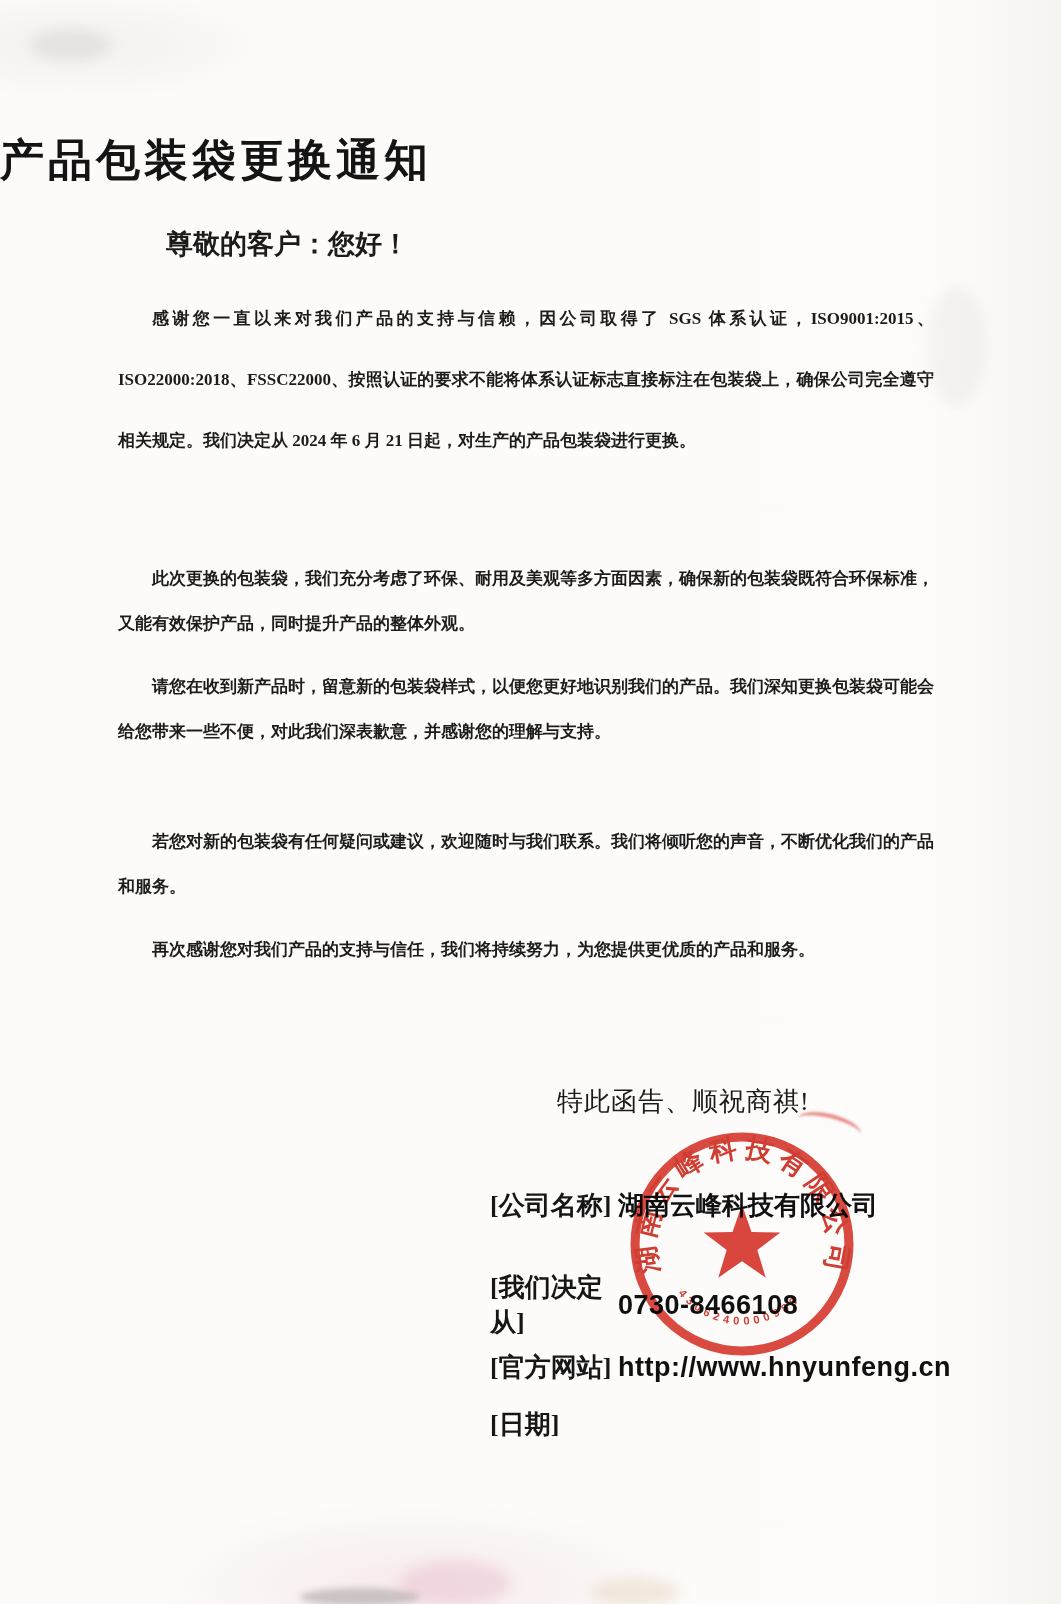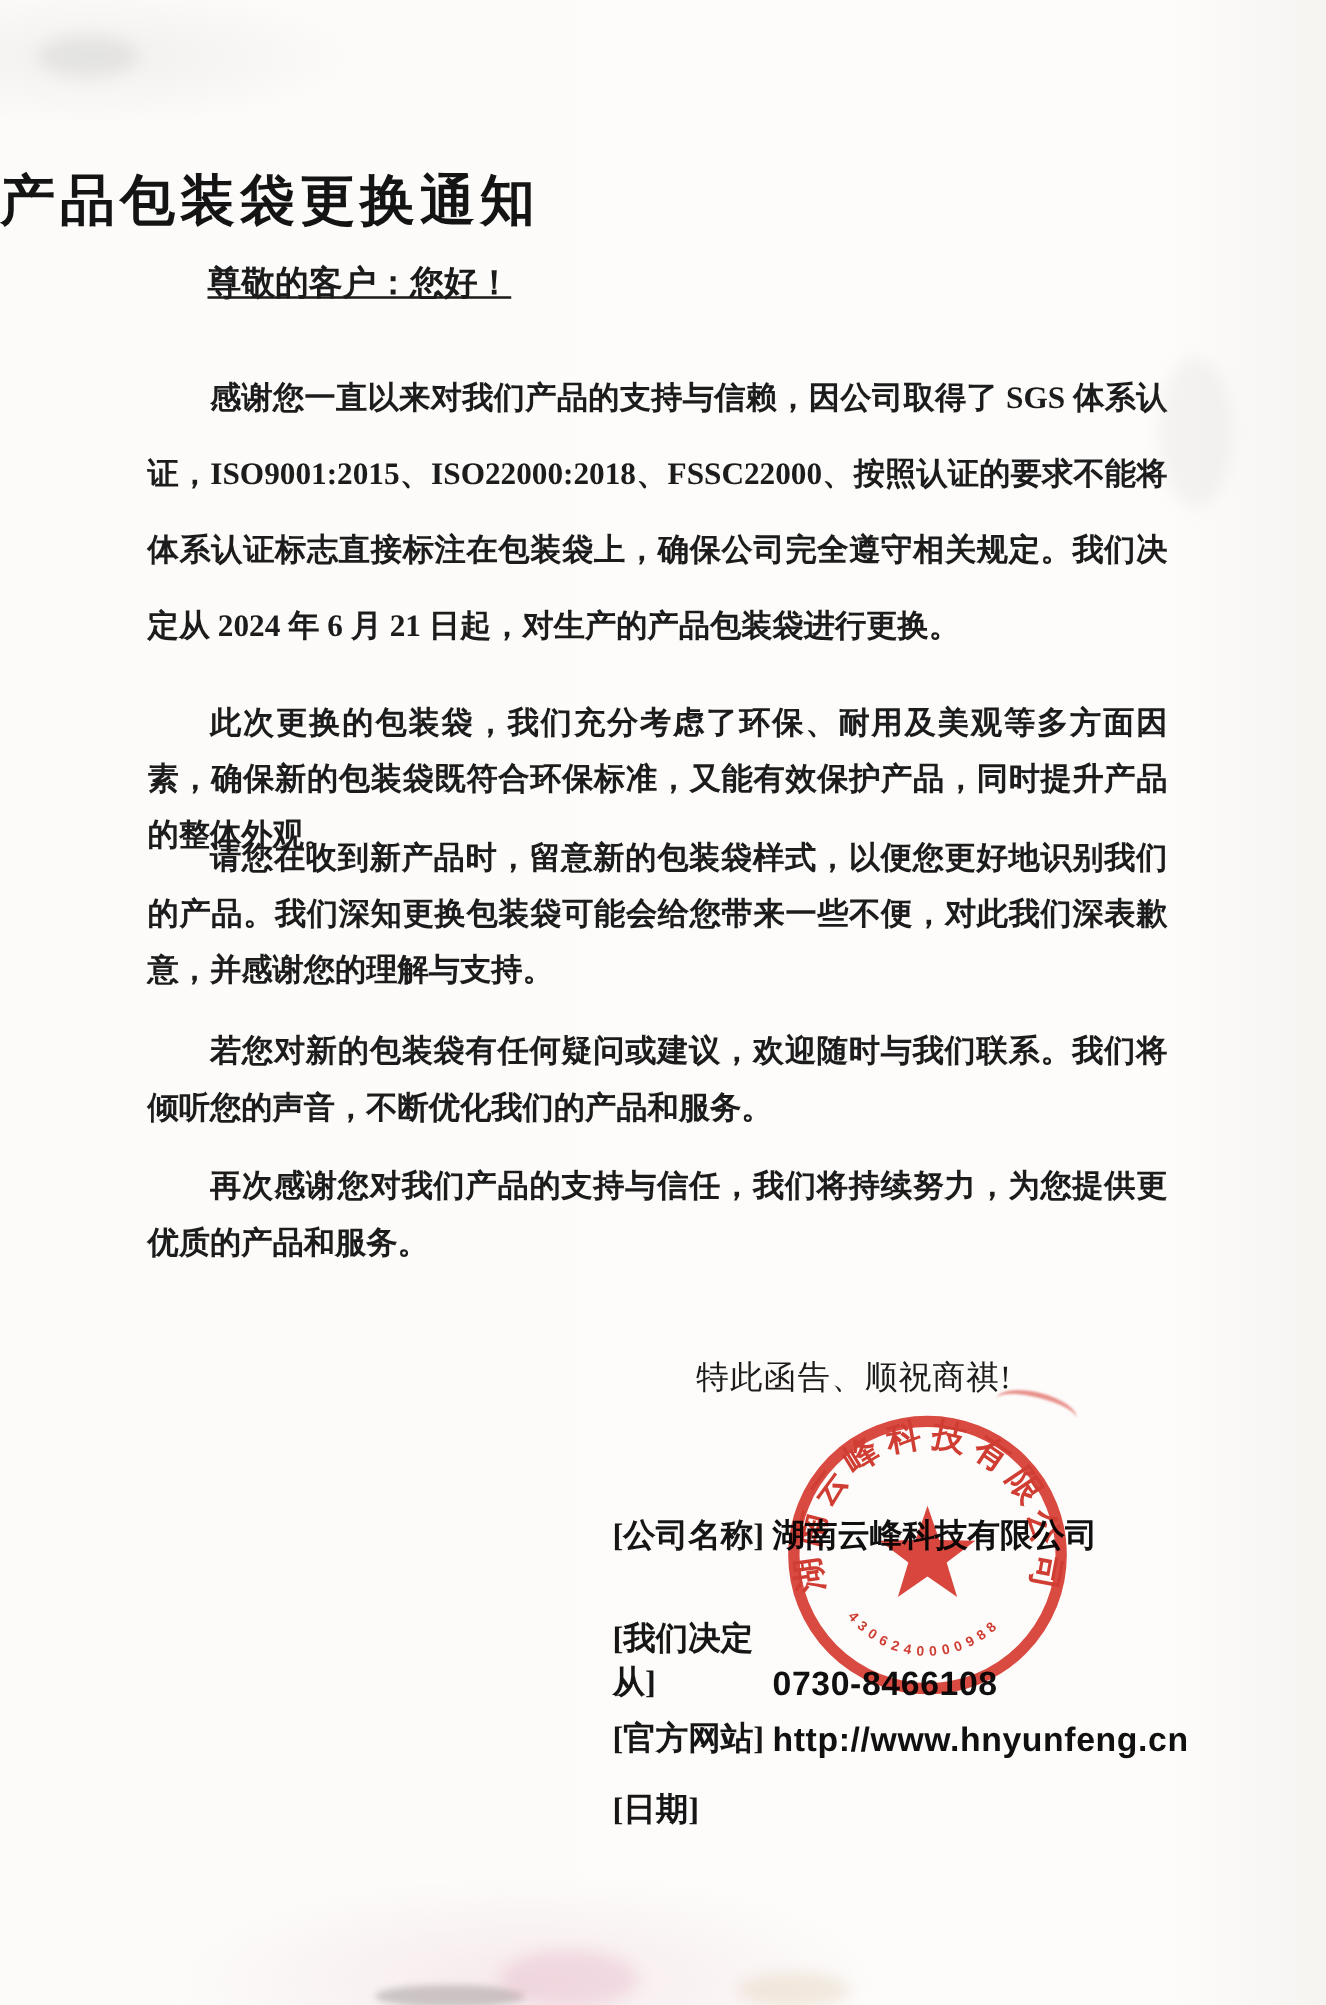--- a/index.html
+++ b/index.html
@@ -19,46 +19,45 @@
   .title{
     position:absolute;top:131px;left:0;width:100%;
     text-align:left;
     font-size:44px;font-weight:700;letter-spacing:4px;
     color:#141414;
   }
   .content{
     position:absolute;left:118px;width:816px;top:0;height:100%;
   }
   .greeting{
-    position:absolute;top:208px;left:48px;
-    font-size:27px;font-weight:700;text-decoration:underline;
+    position:absolute;top:226px;left:48px;
+    font-size:27px;font-weight:700;
   }
   .para{
     position:absolute;left:0;width:816px;
-    font-size:25px;font-weight:700;
+    font-size:17px;font-weight:700;
     text-align:justify;text-indent:2em;
     color:#1c1c1c;
     font-family:"Liberation Serif", serif;
   }
   .para.wide{line-height:61px;}
   .para.tight{line-height:45px;}
   .p1{top:288px;}
   .p2{top:556px;}
   .p3{top:664px;}
   .p4{top:819px;}
   .p5{top:927px;}
   .closing{
     position:absolute;top:1084px;left:557px;
     font-size:26px;font-weight:400;letter-spacing:1px;
   }
   .info-row{
     position:absolute;left:490px;
-    display:flex;align-items:flex-end;
+    display:flex;align-items:center;
     font-weight:700;
-    margin-top:23px;
   }
   .info-row .label{
     width:128px;flex:0 0 128px;
     font-size:26px;
     font-family:"Liberation Serif", serif;
     color:#161616;
   }
   .row-name{top:1188px;}
   .row-phone{top:1270px;}
   .row-web{top:1350px;}

